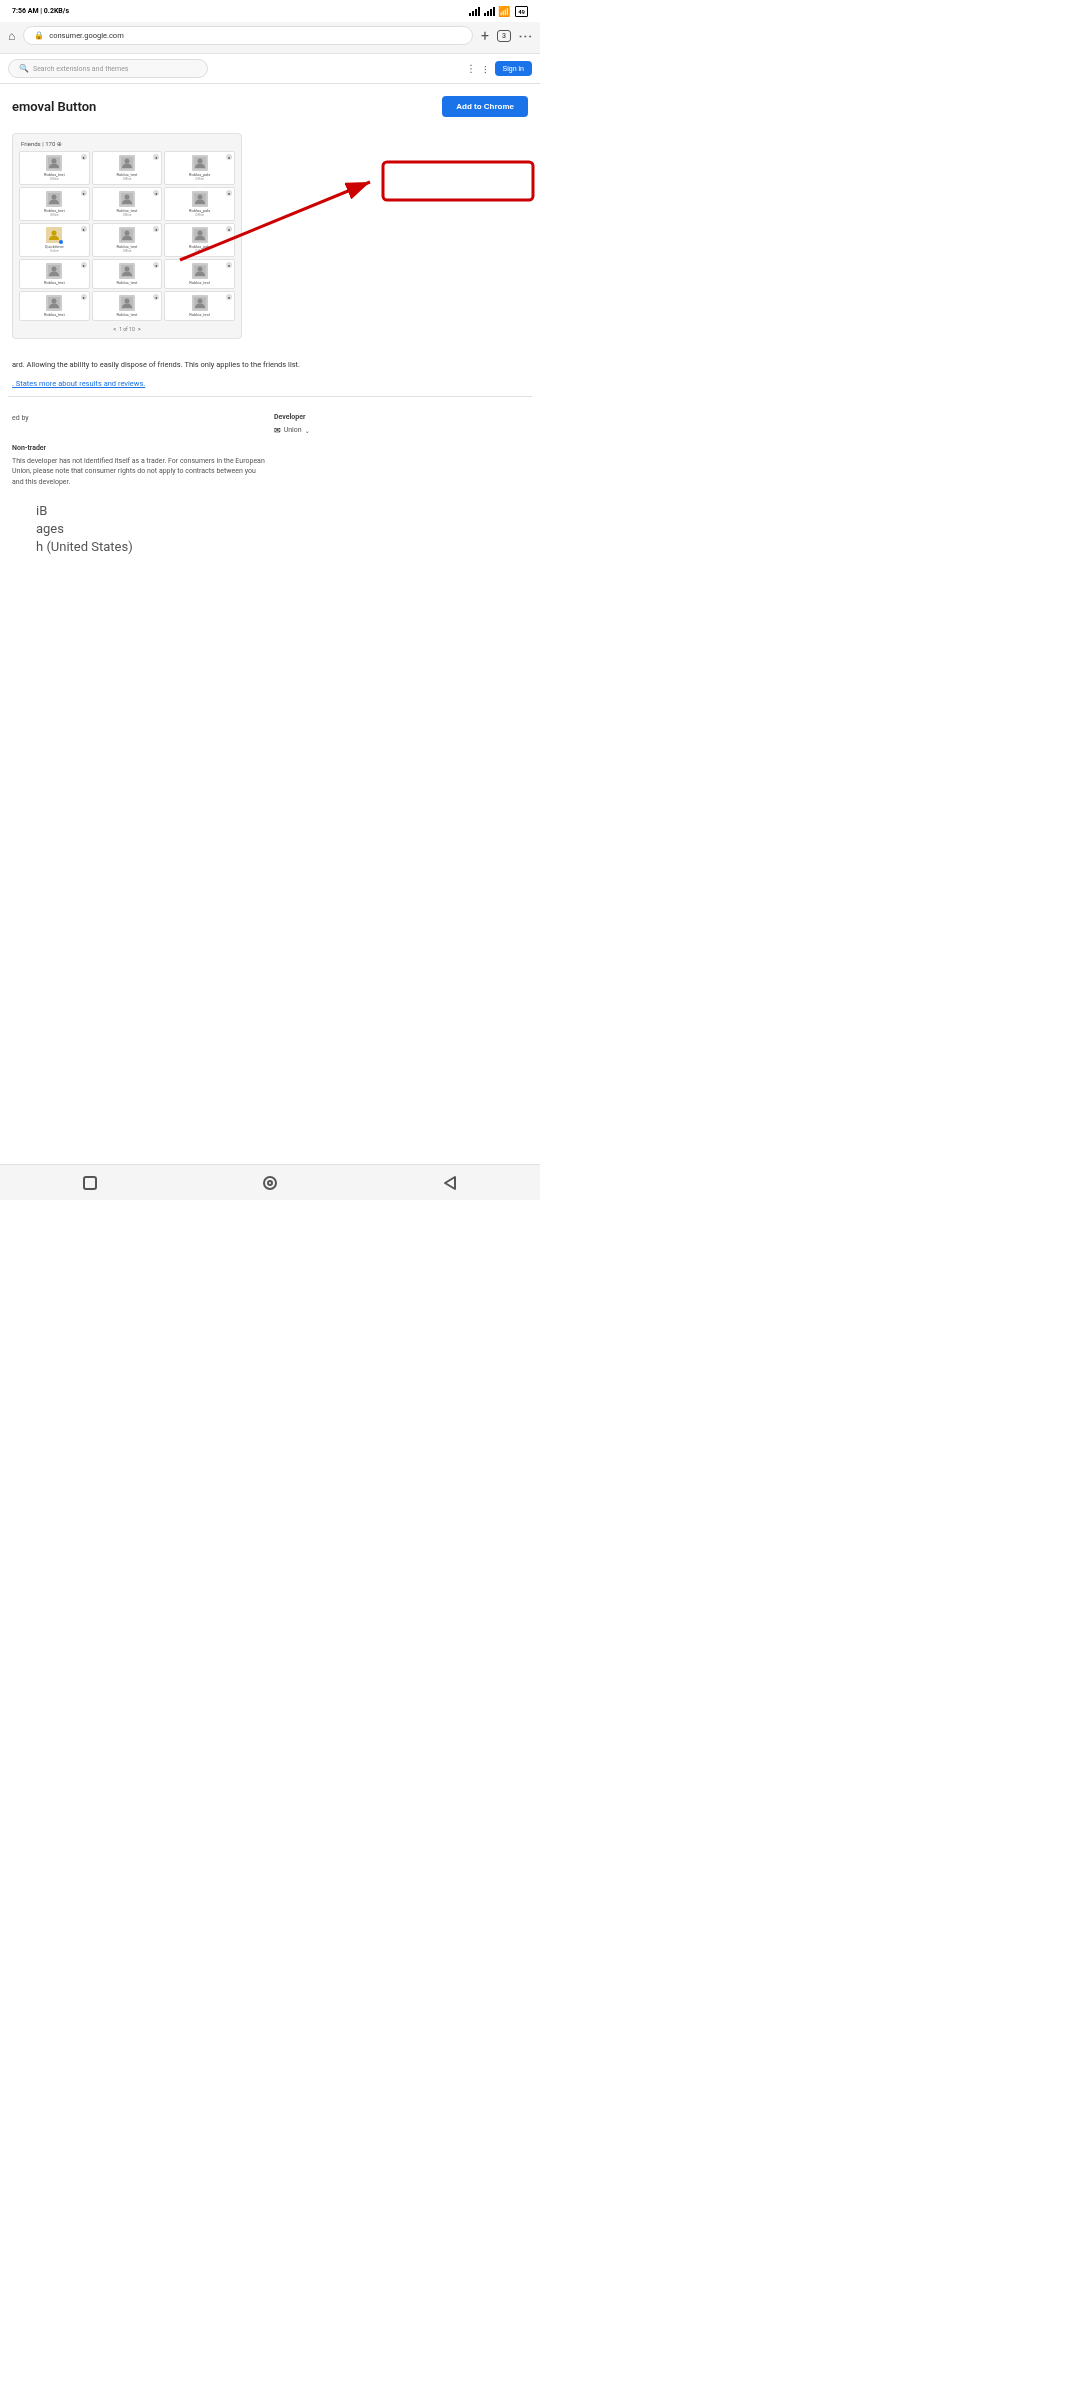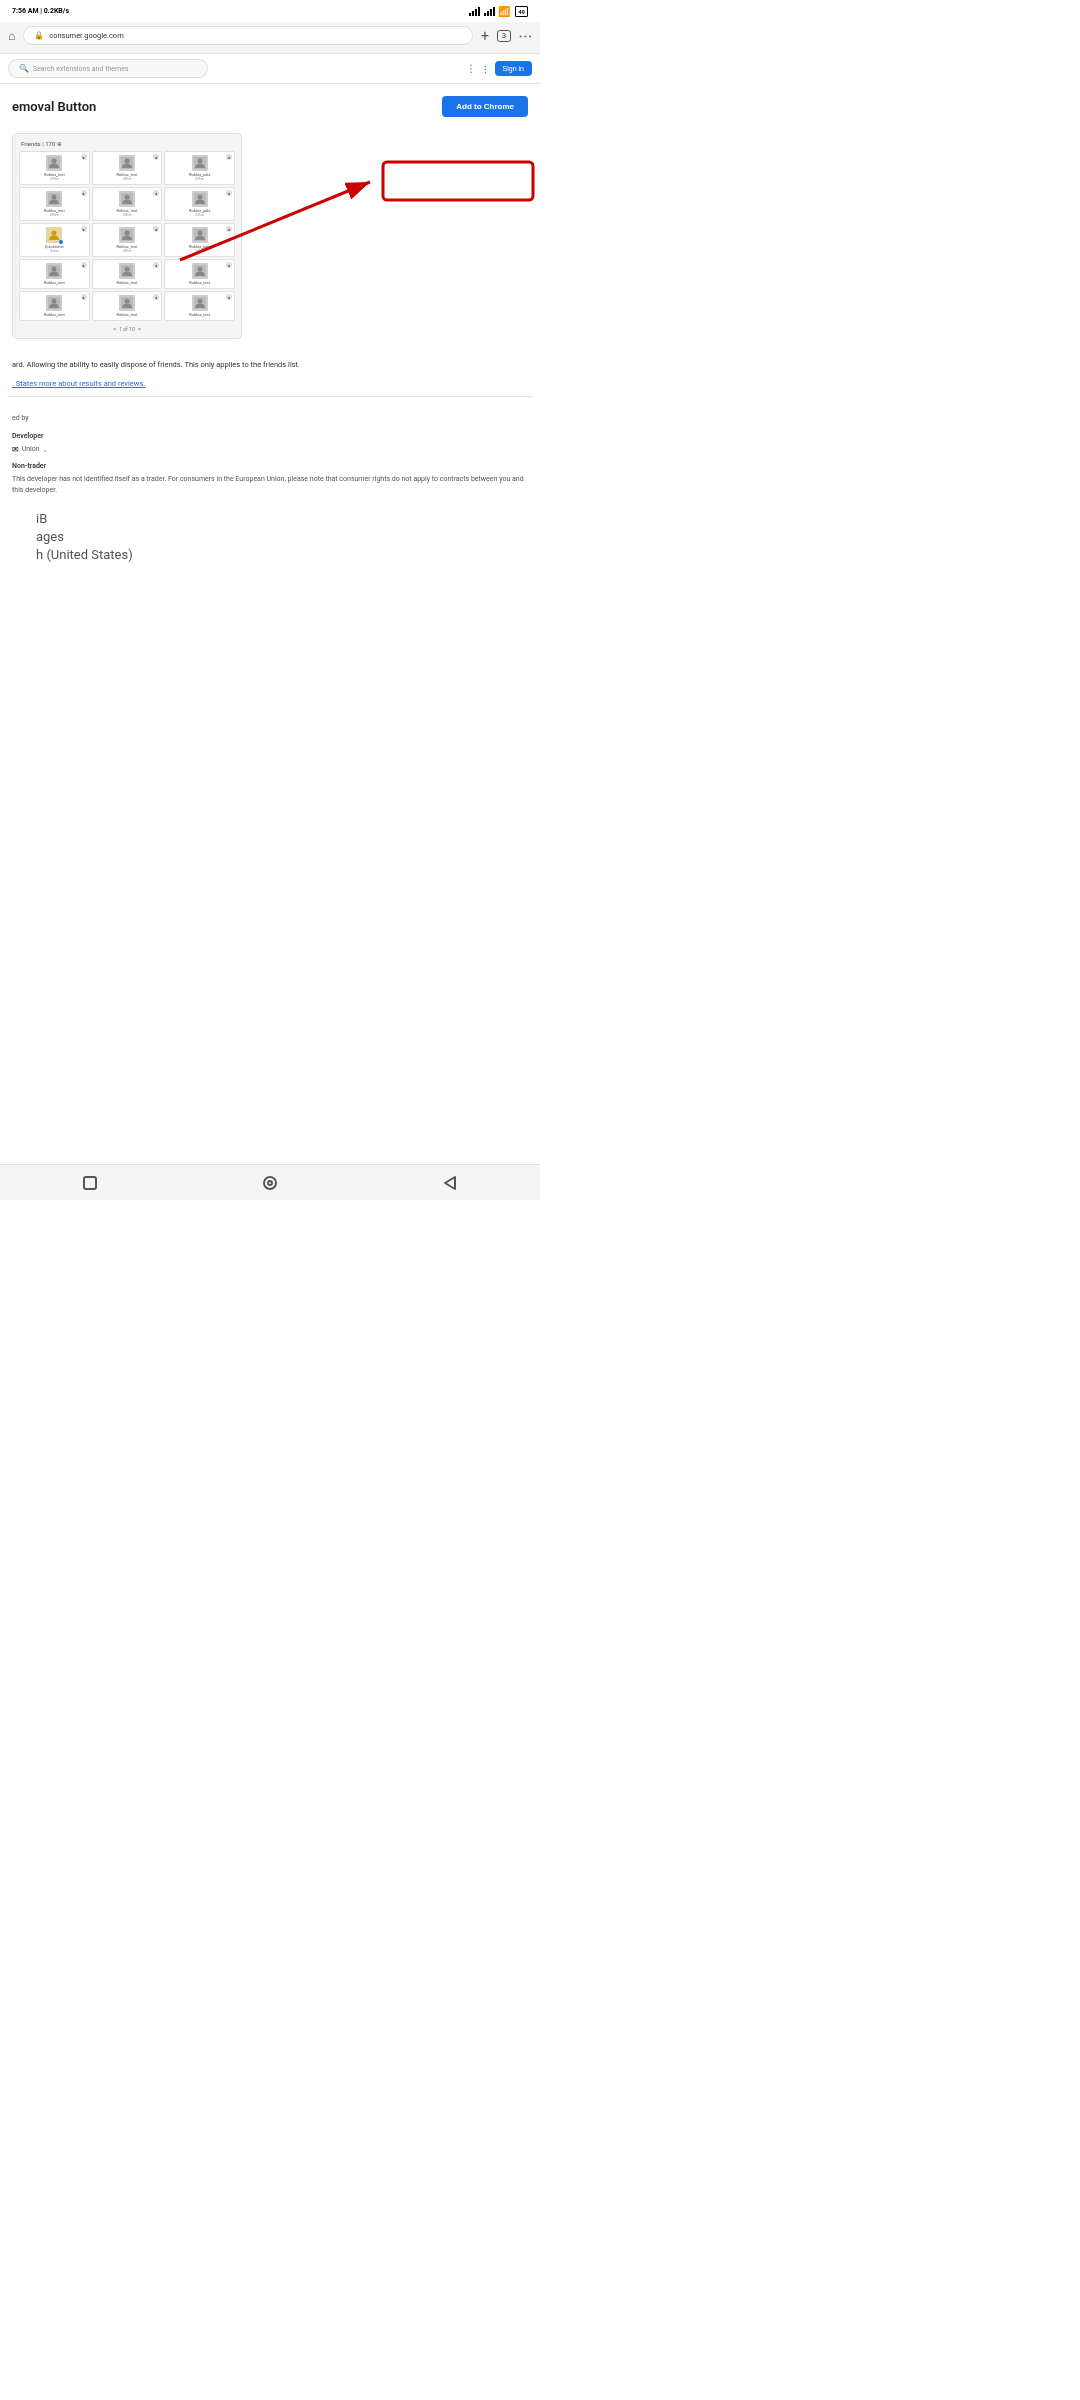--- a/index.html
+++ b/index.html
@@ -296,21 +296,21 @@
       cursor: pointer;
     }
 
     
     .footer-info {
       padding: 16px 4px 8px 4px;
       border-top: 1px solid #e0e0e0;
     }
     .footer-grid {
       display: grid;
-      grid-template-columns: 1fr;
+      grid-template-columns: 1fr 1fr;
       gap: 8px;
       font-size: 7px;
     }
     .footer-col-title {
       font-weight: 600;
       color: #333;
       margin-bottom: 4px;
     }
     .footer-col-text {
       color: #555;

